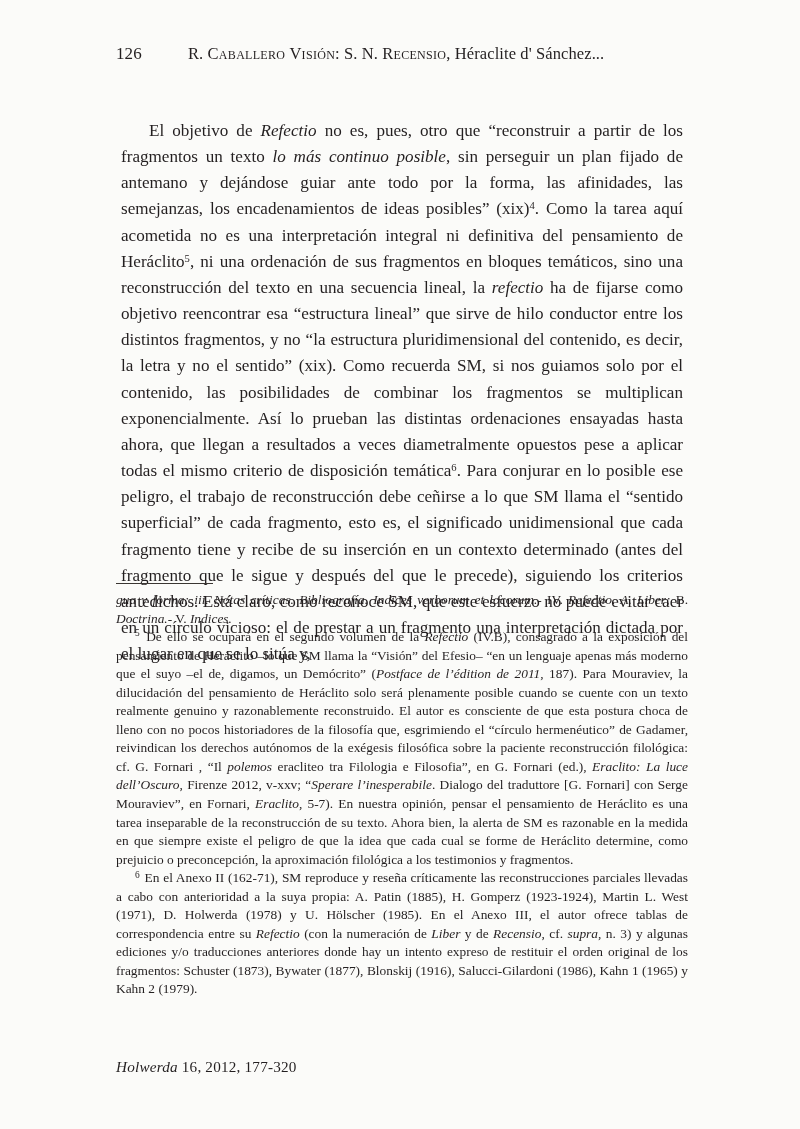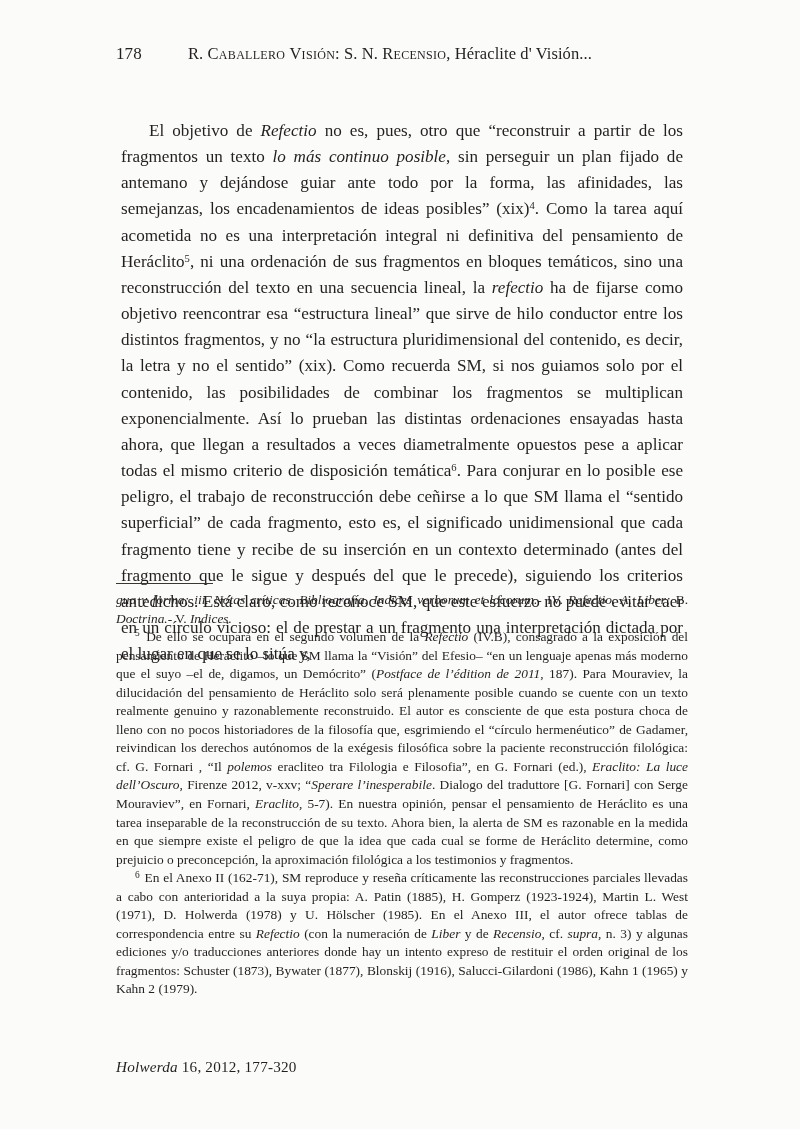--- a/index.html
+++ b/index.html
@@ -113,22 +113,22 @@
     font-size: 15.2px;
     letter-spacing: 0.2px;
   }
 </style>
 </head>
 <body>
 
 <div class="page" style="background: rgb(251, 251, 249); color: rgb(35, 31, 32);">
 
   <div class="running-head">
-    <span class="folio">178</span>
-    <span class="head-title"><span>R. </span><span class="sc">Caballero Visión</span><span>: S. N. </span><span class="sc">Recensio</span><span>, Héraclite d' Visión...</span></span>
+    <span class="folio">126</span>
+    <span class="head-title"><span>R. </span><span class="sc">Caballero Visión</span><span>: S. N. </span><span class="sc">Recensio</span><span>, Héraclite d' Sánchez...</span></span>
   </div>
 
   <div class="body-block">
     <p><span>El objetivo de </span><i>Refectio</i><span> no es, pues, otro que “reconstruir a partir de los fragmentos un texto </span><i>lo más continuo posible</i><span>, sin perseguir un plan fijado de antemano y dejándose guiar ante todo por la forma, las afinidades, las semejanzas, los encadenamientos de ideas posibles” (xix)</span><sup>4</sup><span>. Como la tarea aquí acometida no es una interpretación integral ni definitiva del pensamiento de Heráclito</span><sup>5</sup><span>, ni una ordenación de sus fragmentos en bloques temáticos, sino una reconstrucción del texto en una secuencia lineal, la </span><i>refectio</i><span> ha de fijarse como objetivo reencontrar esa “estructura lineal” que sirve de hilo conductor entre los distintos fragmentos, y no “la estructura pluridimensional del contenido, es decir, la letra y no el sentido” (xix). Como recuerda SM, si nos guiamos solo por el contenido, las posibilidades de combinar los fragmentos se multiplican exponencialmente. Así lo prueban las distintas ordenaciones ensayadas hasta ahora, que llegan a resultados a veces diametralmente opuestos pese a aplicar todas el mismo criterio de disposición temática</span><sup>6</sup><span>. Para conjurar en lo posible ese peligro, el trabajo de reconstrucción debe ceñirse a lo que SM llama el “sentido superficial” de cada fragmento, esto es, el significado unidimensional que cada fragmento tiene y recibe de su inserción en un contexto determinado (antes del fragmento que le sigue y después del que le precede), siguiendo los criterios antedichos. Está claro, como reconoce SM, que este esfuerzo no puede evitar caer en un círculo vicioso: el de prestar a un fragmento una interpretación dictada por el lugar en que se lo sitúa y,</span></p>
   </div>
 
   <div class="fn-rule"></div>
 
   <div class="fn-block">
 

